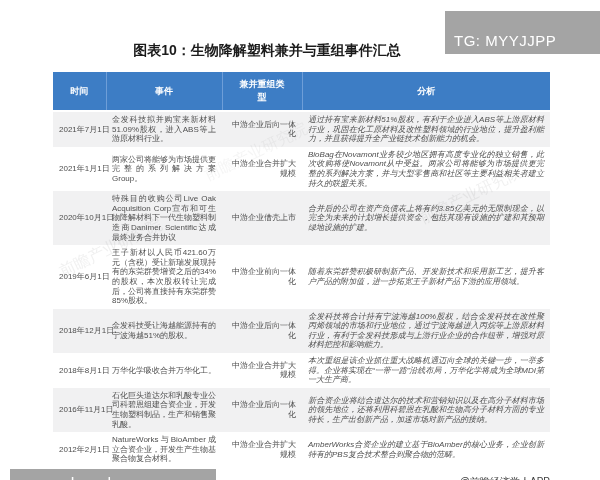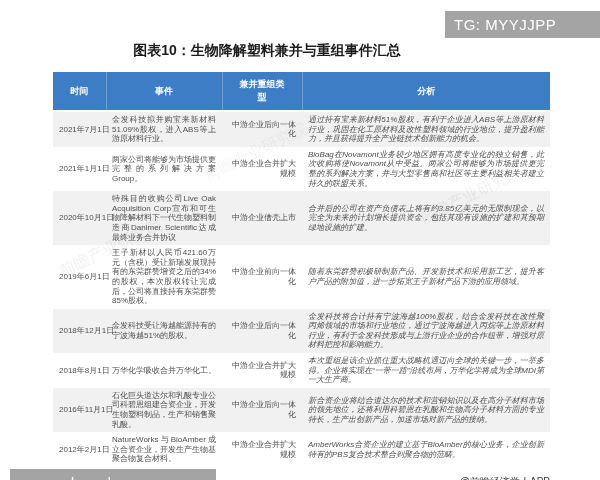--- a/index.html
+++ b/index.html
@@ -1,21 +1,21 @@
 <!DOCTYPE html>
 <html><head>
 <meta charset="utf-8">
 <style>
   html,body{margin:0;padding:0;}
   body{font-family:"Liberation Sans","DejaVu Sans",sans-serif;}
   .page{position:relative;width:600px;height:480px;background:#ffffff;overflow:hidden;}
 
   
   .badge{position:absolute;background:#a4a4a4;color:#ffffff;letter-spacing:.5px;}
-  .badge-top{top:11px;right:0;height:27px;line-height:27px;font-size:15px;padding:0 16px 0 9px;min-width:130px;}
+  .badge-top{top:11px;right:0;height:27px;line-height:27px;font-size:15px;padding:16px 16px 0 9px;min-width:130px;}
   .badge-bottom{top:469px;left:10px;height:30px;line-height:30px;font-size:16px;padding:0 26px 0 12px;}
 
   
   .wm{position:absolute;color:rgba(110,110,110,0.10);font-size:16px;white-space:nowrap;transform:rotate(-26deg);pointer-events:none;}
   .wm1{left:415px;top:185px;}
   .wm2{left:55px;top:238px;}
   .wm3{left:200px;top:142px;color:rgba(110,110,110,0.07);}
 
   
   .title{margin:42px 0 0 0;width:534px;text-align:center;font-size:14px;font-weight:bold;color:#1b1b1b;}

